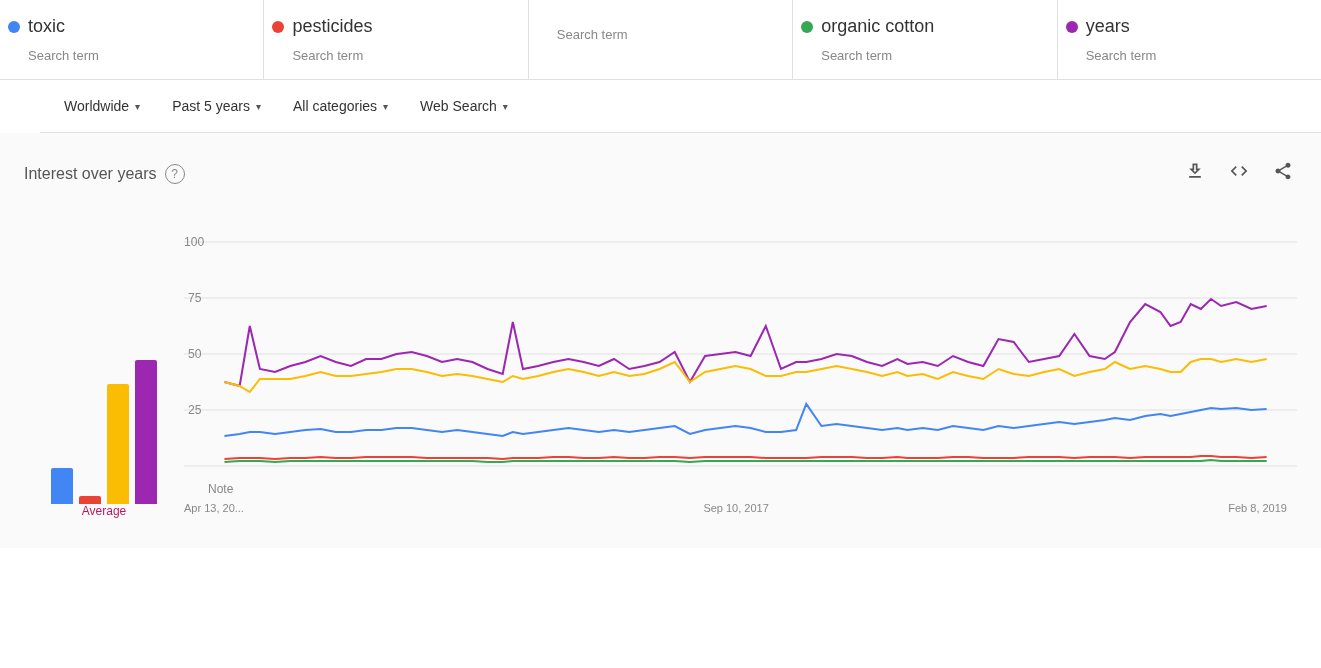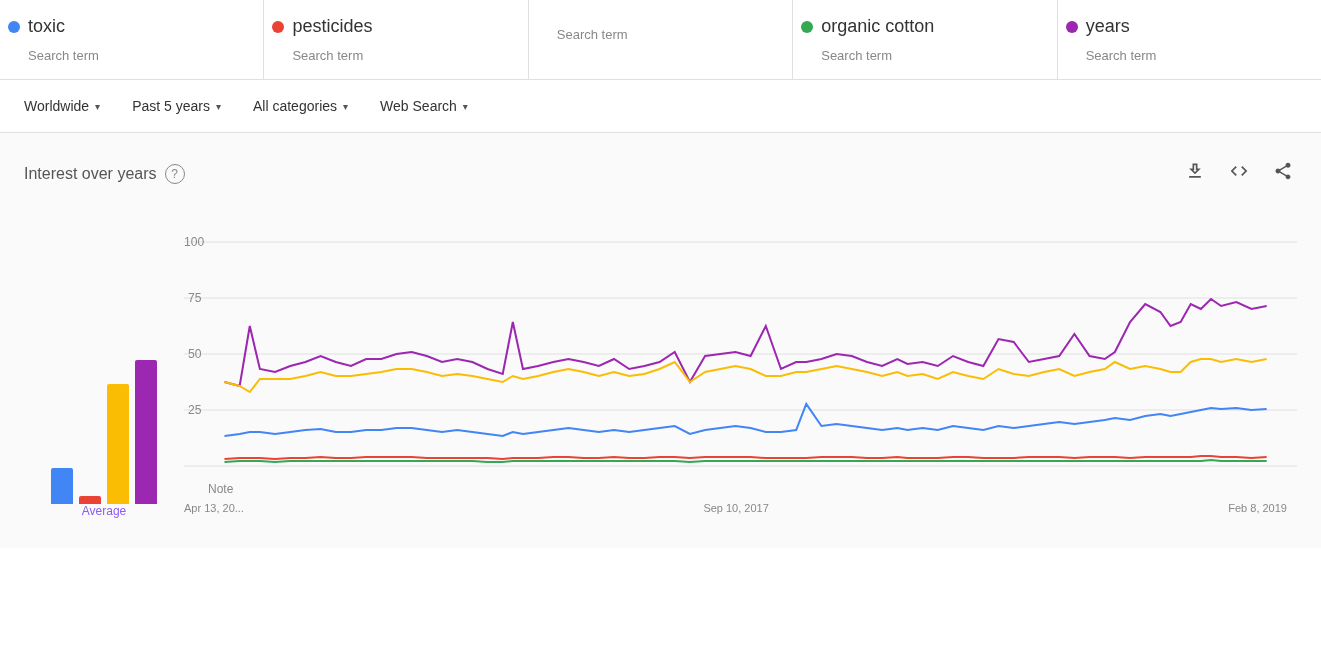--- a/index.html
+++ b/index.html
@@ -39,20 +39,21 @@
     }
 
     
     .filters {
       display: flex;
       align-items: center;
       padding: 18px 24px;
       gap: 32px;
       border-bottom: 1px solid #e0e0e0;
       background: #fff;
+      margin-left: 40px;
     }
     .filter-btn {
       display: flex;
       align-items: center;
       gap: 6px;
       font-size: 14px;
       color: #333;
       cursor: pointer;
       background: none;
       border: none;
@@ -131,21 +132,21 @@
       align-items: flex-end;
       gap: 6px;
       height: 200px;
     }
     .avg-bar {
       width: 22px;
       border-radius: 2px 2px 0 0;
     }
     .avg-label {
       font-size: 12px;
-      color: #8b5cf6;
+      color: #be185d;
       margin-top: 0;
       text-align: center;
     }
 
     
     .line-chart-wrap {
       flex: 1;
       position: relative;
       padding-bottom: 30px;
     }

